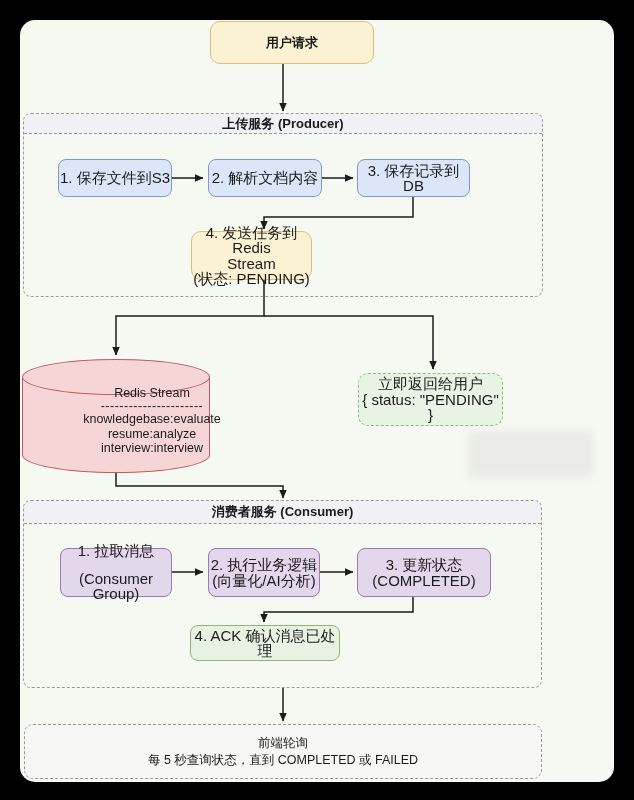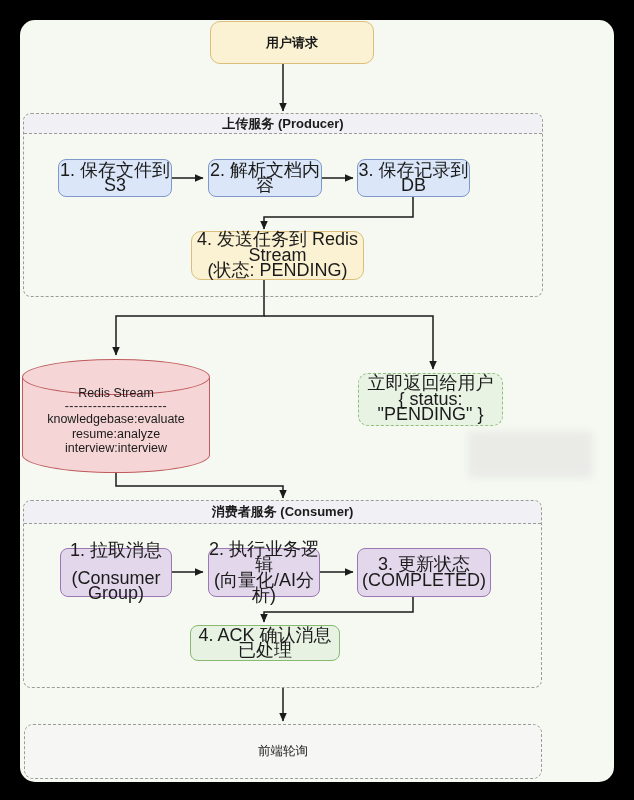--- a/index.html
+++ b/index.html
@@ -12,21 +12,21 @@
   }
   .panel {
     position:absolute; left:20px; top:20px; width:594px; height:762px;
     background:#f5f9f1; border-radius:15px;
   }
   svg.edges { position:absolute; left:0; top:0; width:634px; height:800px; pointer-events:none; }
 
   .node {
     position:absolute; box-sizing:border-box;
     display:flex; flex-direction:column; align-items:center; justify-content:center;
-    text-align:center; font-size:18px; line-height:15.5px; color:#1b1b1b;
+    text-align:center; font-size:15px; line-height:15.5px; color:#1b1b1b;
   }
   .yellow { background:#fbf2d3; border:1.5px solid #dcbe7a; border-radius:10px; }
   .blue   { background:#dbe7f9; border:1.5px solid #8099cc; border-radius:8px; }
   .purple { background:#e3d7ec; border:1.5px solid #9c77b3; border-radius:8px; }
   .green-solid  { background:#e7f2e2; border:1.5px solid #87ba70; border-radius:8px; }
   .green-dashed { background:#e9f3e4; border:1.5px dashed #8cc07a; border-radius:10px; }
 
   .container-box {
     position:absolute; box-sizing:border-box;
     border:1.3px dashed #9b9b9b; border-radius:8px;
@@ -50,21 +50,21 @@
   .cyl-body {
     position:absolute; left:0; top:18px; width:188px; height:78px; box-sizing:border-box;
     background:#f6d5d6; border-left:1.5px solid #bf5b5e; border-right:1.5px solid #bf5b5e;
   }
   .cyl-top {
     position:absolute; left:0; top:0; width:188px; height:36px; box-sizing:border-box;
     background:#f6d5d6; border:1.5px solid #bf5b5e; border-radius:50%;
   }
   .cyl-text {
     position:absolute; left:0; top:26px; width:188px; text-align:center;
-    font-size:12.5px; line-height:14.5px;
+    font-size:12.5px; line-height:14.5px;padding-left:36px;
   }
   .cyl-sep { line-height:11px; letter-spacing:0.5px; }
 
   .blur-mark {
     position:absolute; left:468px; top:431px; width:125px; height:47px;
     background:#eaeae7; border-radius:4px; filter:blur(4px); opacity:0.95;
   }
 
   .bottom-poll {
     position:absolute; left:24px; top:724px; width:518px; height:55px; box-sizing:border-box;
@@ -112,21 +112,21 @@
 <div class="node blue" style="left:58px; top:159px; width:114px; height:38px;">
   <span>1. 保存文件到S3</span>
 </div>
 <div class="node blue" style="left:208px; top:159px; width:114px; height:38px;">
   <span>2. 解析文档内容</span>
 </div>
 <div class="node blue" style="left:357px; top:159px; width:113px; height:38px;">
   <span>3. 保存记录到DB</span>
 </div>
 
-<div class="node yellow" style="left:191px; top:231px; width:173px; height:49px;">
+<div class="node yellow" style="left:191px; top:231px; width:121px; height:49px;">
   <span>4. 发送任务到 Redis</span>
   <span>Stream</span>
   <span>(状态: PENDING)</span>
 </div>
 
 <div class="cylinder">
   <div class="cyl-bottom"></div>
   <div class="cyl-body"></div>
   <div class="cyl-top"></div>
   <div class="cyl-text">
@@ -163,13 +163,14 @@
   <span>3. 更新状态</span>
   <span>(COMPLETED)</span>
 </div>
 
 <div class="node green-solid" style="left:190px; top:625px; width:150px; height:36px;">
   <span>4. ACK 确认消息已处理</span>
 </div>
 
 <div class="bottom-poll">
   <span>前端轮询</span>
+  <span>每 5 秒查询状态，直到 COMPLETED 或 FAILED</span>
 </div>
 
 </body></html>

